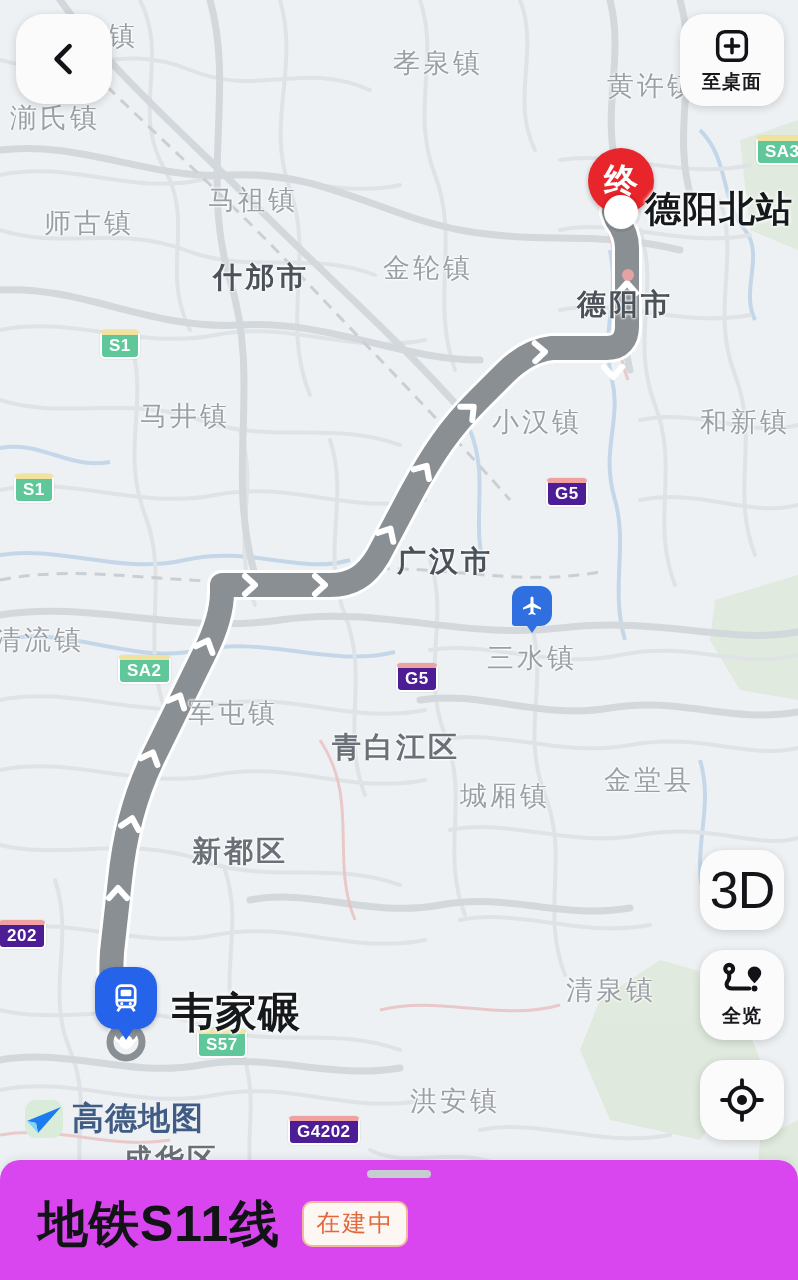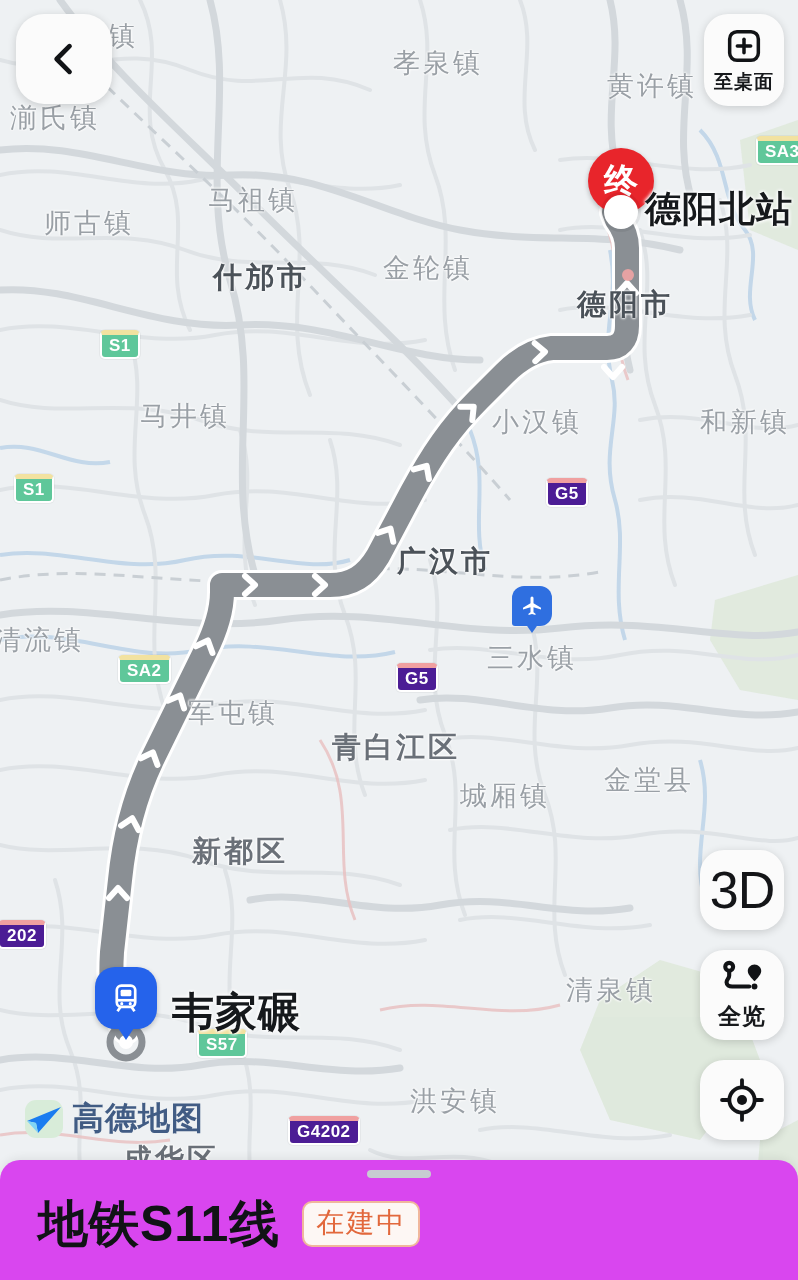--- a/index.html
+++ b/index.html
@@ -160,26 +160,26 @@
     position: absolute;
     background: #fbfbfb;
     border-radius: 26px;
     box-shadow: 0 2px 8px rgba(0,0,0,.16);
     display: flex;
     flex-direction: column;
     align-items: center;
     justify-content: center;
   }
   .back-btn { left: 16px; top: 14px; width: 96px; height: 90px; border-radius: 28px; }
-  .desktop-btn { right: 14px; top: 14px; width: 80px; height: 92px; border-radius: 24px; gap: 3px; }
+  .desktop-btn { right: 14px; top: 14px; width: 104px; height: 92px; border-radius: 24px; gap: 3px; }
   .desktop-btn .fab-label { font-size: 19px; color: #17191c; font-weight: 600; letter-spacing: 1px; }
   .btn-3d { right: 14px; top: 850px; width: 84px; height: 80px; border-radius: 24px; }
   .btn-3d .t3d { font-size: 52px; font-weight: 400; color: #141518; letter-spacing: -1px; text-align: right; }
   .btn-overview { right: 14px; top: 950px; width: 84px; height: 90px; border-radius: 24px; gap: 2px; }
-  .btn-overview .fab-label { font-size: 23px; color: #17191c; font-weight: 600; letter-spacing: 1px; }
+  .btn-overview .fab-label { font-size: 19px; color: #17191c; font-weight: 600; letter-spacing: 1px; }
   .btn-locate { right: 14px; top: 1060px; width: 84px; height: 80px; border-radius: 24px; }
 
   
   .sheet {
     position: absolute;
     left: 0; right: 0; bottom: 0;
     height: 120px;
     background: #d946ef;
     border-radius: 20px 20px 0 0;
     box-shadow: 0 -2px 10px rgba(0,0,0,.07);
@@ -201,21 +201,21 @@
     gap: 22px;
   }
   .line-title {
     font-size: 50px;
     font-weight: 700;
     color: #111316;
     letter-spacing: 1px;
     line-height: 56px;
   }
   .status-badge {
-    font-size: 28px;
+    font-size: 24px;
     color: #e2683c;
     border: 2px solid #f0b79c;
     border-radius: 10px;
     padding: 5px 12px 7px 12px;
     letter-spacing: 2px;
     line-height: 30px;
     background: #fdf7f4;
   }
 
   

